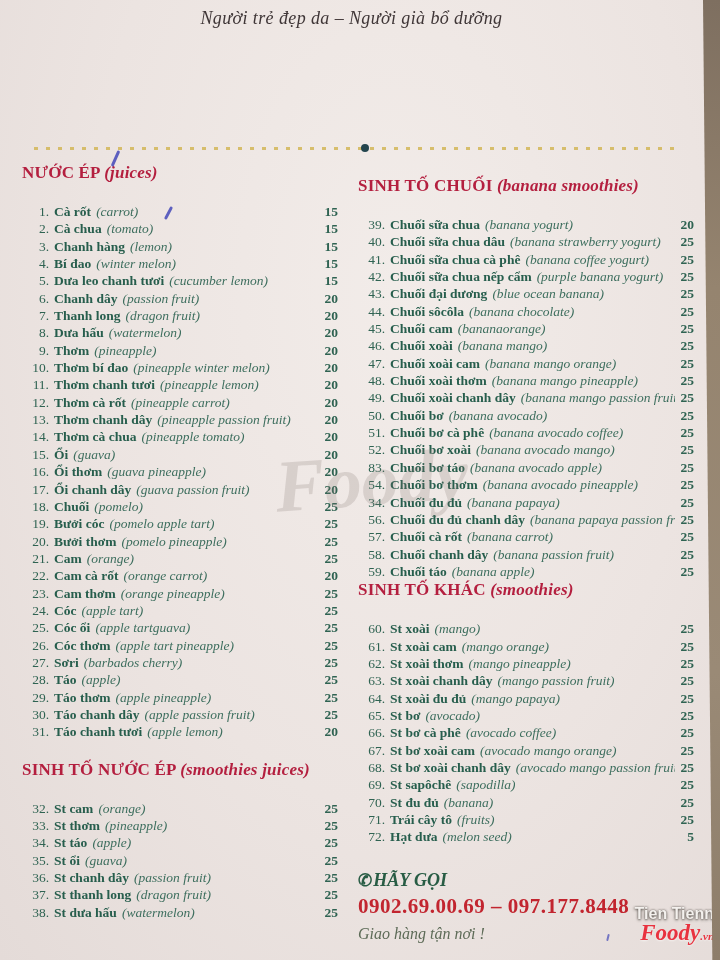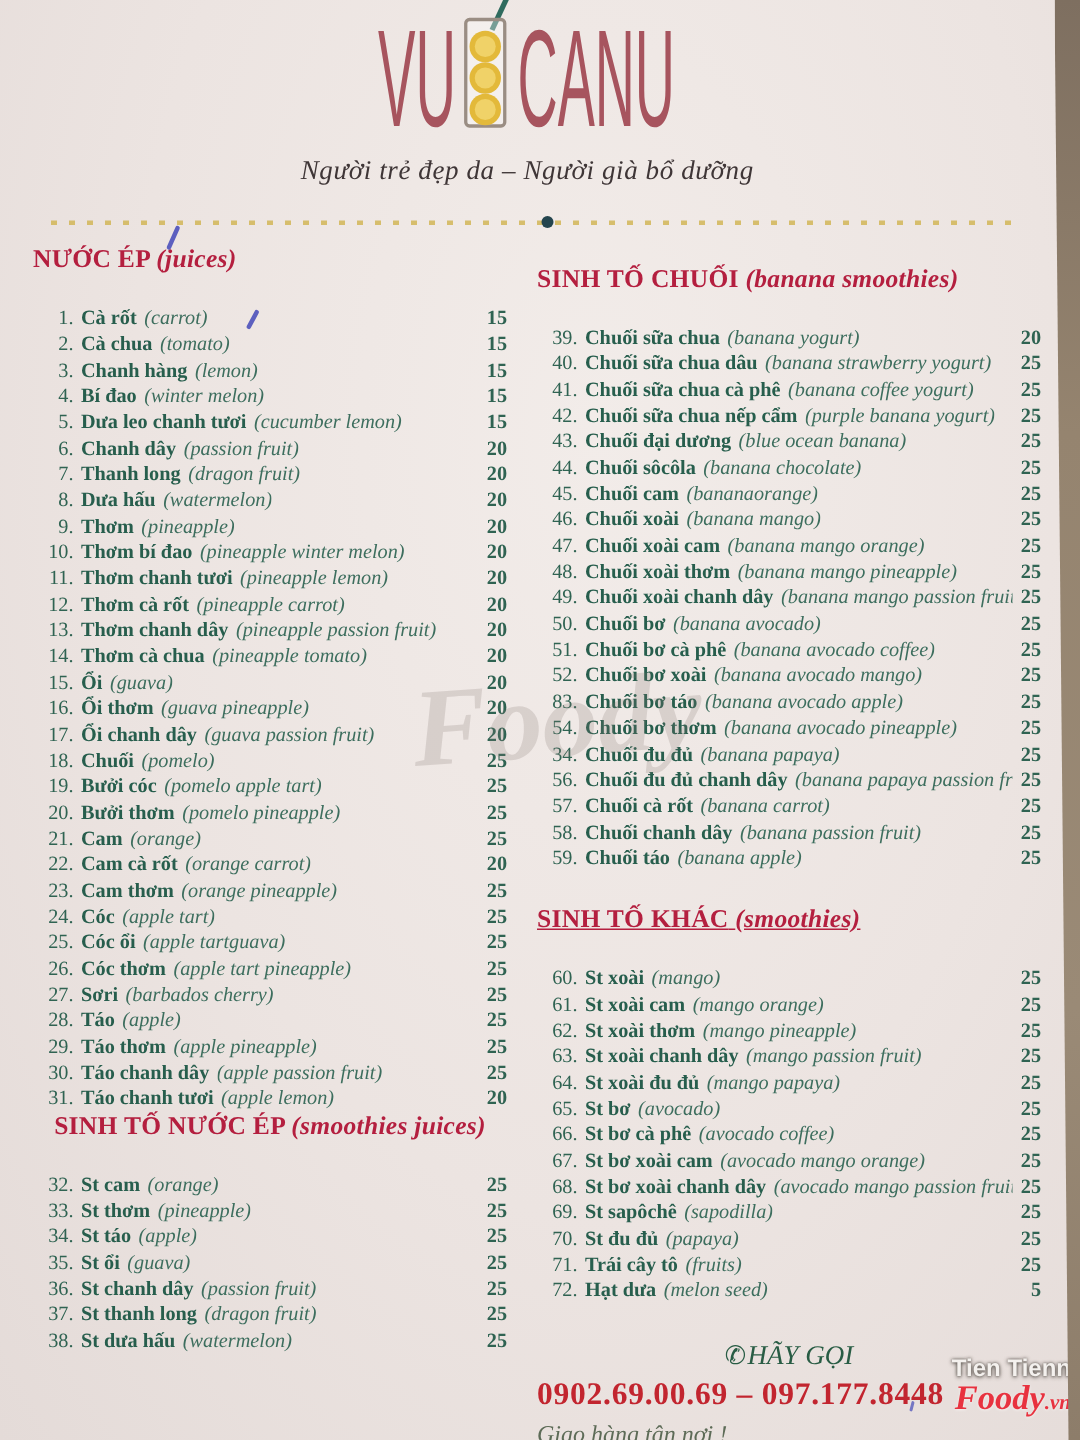--- a/index.html
+++ b/index.html
@@ -15,70 +15,54 @@
   .tagline{margin-top:8px;font-style:italic;font-size:18px;color:#3f3637;letter-spacing:.4px;}
   .dotted-rule{position:absolute;top:147px;left:34px;width:640px;height:3px;
         background:repeating-linear-gradient(90deg,#d2b657 0 4px,rgba(0,0,0,0) 4px 12px);opacity:.85;}
   .center-dot{position:absolute;top:144px;left:361px;width:8px;height:8px;border-radius:50%;background:#24454e;}
   
   .col{position:absolute;font-size:13.5px;color:#2f6352;}
   .col-left{left:22px;top:163px;width:316px;}
   .col-right{left:358px;top:176px;width:336px;}
   .sec-h{font-size:17px;font-weight:bold;color:#b41f3f;margin:0 0 20px 0;letter-spacing:.2px;}
   .sec-h .h-en{font-style:italic;}
-  .sec-h.gap-left{text-align:center;}
-  .sec-h.gap-right{margin-top:23px;text-decoration:underline;}
+  .sec-h.gap-left{margin-top:19px;}
+  .sec-h.gap-right{}
   .row{display:flex;align-items:baseline;line-height:17.35px;white-space:nowrap;}
   .no{width:27px;text-align:right;margin-right:5px;color:#2f6352;flex:none;}
   .nm{font-weight:bold;color:#275e4d;}
   .en{font-style:italic;margin-left:5px;color:#3d6e5e;overflow:hidden;}
   .pr{margin-left:auto;font-weight:bold;color:#2f6352;padding-left:6px;}
   
   .footer{margin-top:24px;}
-  .call-line{font-size:18px;font-weight:normal;font-style:italic;color:#285c44;text-align:center;}
+  .call-line{font-size:18px;font-weight:bold;font-style:italic;color:#285c44;}
   .call-icon{font-style:normal;font-size:17px;margin-right:1px;}
   .phones{font-size:21px;font-weight:bold;color:#c2252f;letter-spacing:.5px;margin-top:3px;}
   .delivery{font-size:16px;font-style:italic;color:#5d6b57;margin-top:6px;}
   
   .wm-center{position:absolute;left:275px;top:438px;font-size:74px;font-style:italic;font-weight:bold;
         color:rgba(130,120,114,0.22);transform:rotate(-4deg);pointer-events:none;}
   .wm-credit{position:absolute;right:6px;bottom:14px;text-align:right;pointer-events:none;}
   .wm-user{font-family:"Liberation Sans",sans-serif;font-size:16px;font-weight:bold;color:#f4f1ee;
         text-shadow:0 1px 3px rgba(80,74,68,.9),0 0 2px rgba(80,74,68,.8);}
   .wm-foody{font-size:23px;font-weight:bold;font-style:italic;color:#e8323f;line-height:20px;
         text-shadow:0 1px 2px rgba(255,255,255,.6);}
-  .wm-foody .vn{font-size:14px;}
+  .wm-foody .vn{font-size:11px;}
   
   .pen{position:absolute;background:#4348b8;border-radius:2px;opacity:.85;}
   .pen-1{left:114px;top:150px;width:3px;height:17px;transform:rotate(24deg);}
   .pen-2{left:167px;top:206px;width:3px;height:14px;transform:rotate(28deg);}
   .pen-3{left:607px;top:934px;width:2px;height:7px;transform:rotate(14deg);opacity:.7;}
 </style>
 </head>
 <body>
 
 <div class="page">
 
   <div class="header">
-    <div class="logo-wrap">
-      <svg width="200" height="95" viewBox="0 0 200 95">
-        <text x="0" y="84" font-family="Liberation Sans, sans-serif" font-size="92" fill="#a7545e" textLength="52" lengthAdjust="spacingAndGlyphs">VU</text>
-        <g>
-          <path d="M76 20 L89 -8" stroke="#2f6b5e" stroke-width="3.5" fill="none"></path>
-          <rect x="58.5" y="13" width="26" height="71" rx="2.5" fill="rgba(255,255,255,0.35)" stroke="#9a8d83" stroke-width="2.2"></rect>
-          <circle cx="71.5" cy="31" r="10.5" fill="#e3b93a"></circle>
-            <circle cx="71.5" cy="31" r="7" fill="#f0d268"></circle>
-          <circle cx="71.5" cy="52" r="10.5" fill="#e3b93a"></circle>
-            <circle cx="71.5" cy="52" r="7" fill="#f0d268"></circle>
-          <circle cx="71.5" cy="73" r="10.5" fill="#e3b93a"></circle>
-            <circle cx="71.5" cy="73" r="7" fill="#f0d268"></circle>
-        </g>
-        <text x="93" y="84" font-family="Liberation Sans, sans-serif" font-size="92" fill="#a7545e" textLength="105" lengthAdjust="spacingAndGlyphs">CANU</text>
-      </svg>
-    </div>
     <div class="tagline">Người trẻ đẹp da – Người già bổ dưỡng</div>
   </div>
 
   <div class="dotted-rule"></div>
   <div class="center-dot"></div>
 
   <div class="col col-left">
     <div class="sec-h">
       <span>NƯỚC ÉP</span>
       <span class="h-en">(juices)</span>
@@ -517,21 +501,21 @@
         </div>
         <div class="row">
           <span class="no">69.</span>
           <span class="nm">St sapôchê</span>
           <span class="en">(sapodilla)</span>
           <span class="pr">25</span>
         </div>
         <div class="row">
           <span class="no">70.</span>
           <span class="nm">St đu đủ</span>
-          <span class="en">(papaya)</span>
+          <span class="en">(banana)</span>
           <span class="pr">25</span>
         </div>
         <div class="row">
           <span class="no">71.</span>
           <span class="nm">Trái cây tô</span>
           <span class="en">(fruits)</span>
           <span class="pr">25</span>
         </div>
         <div class="row">
           <span class="no">72.</span>

